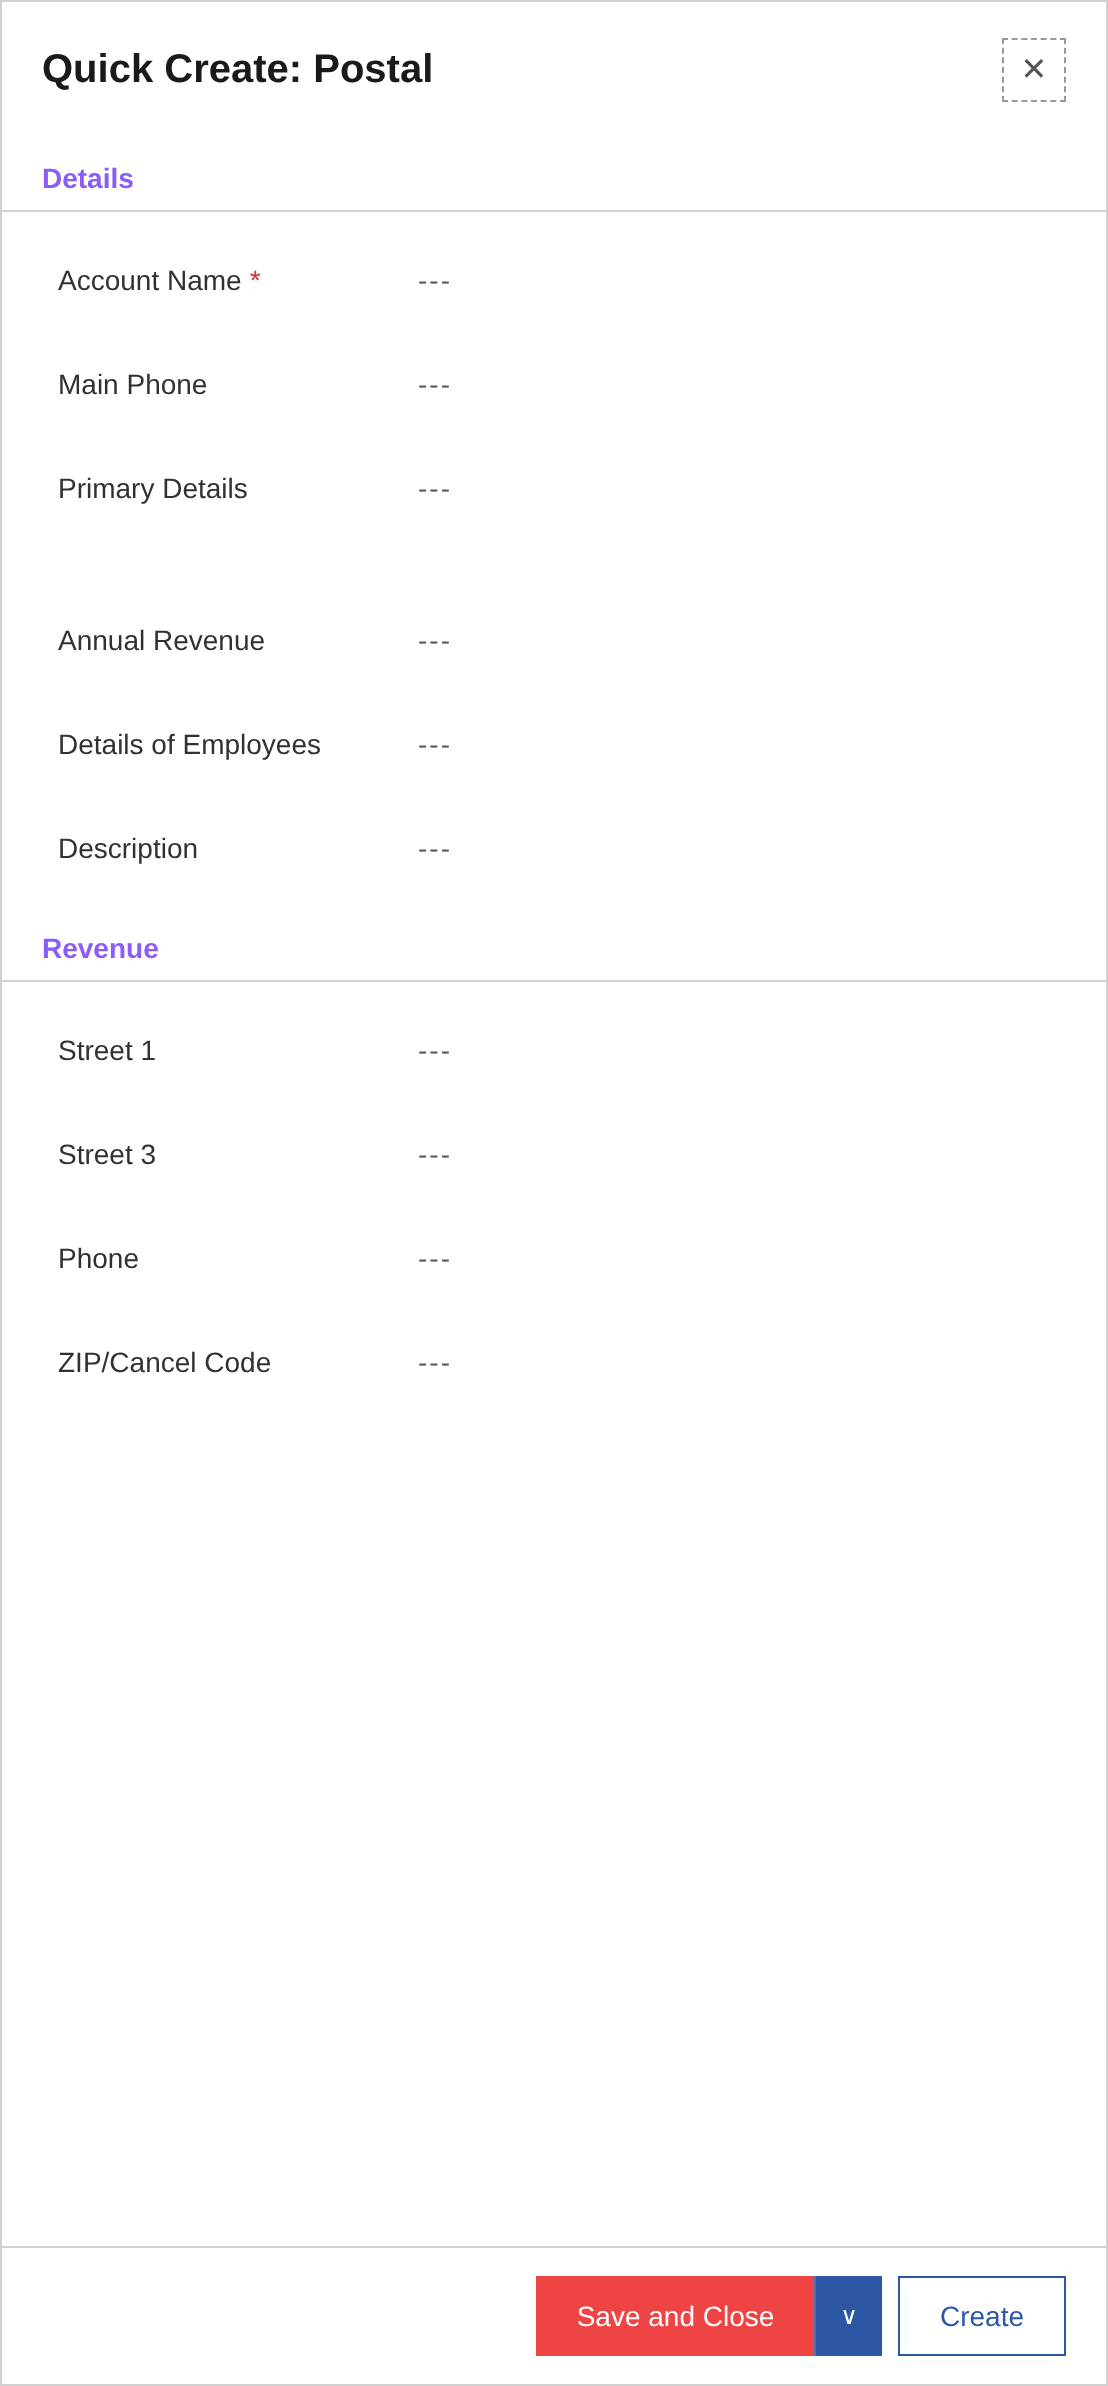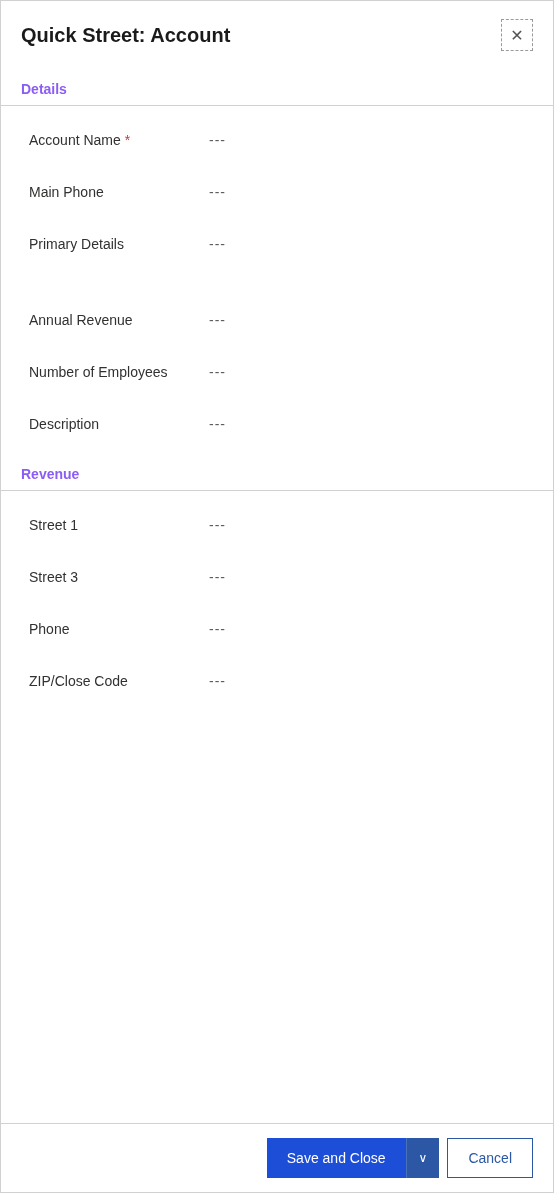--- a/index.html
+++ b/index.html
@@ -105,21 +105,21 @@
       border-top: 1px solid #d1d1d1;
       padding: 14px 20px;
       display: flex;
       justify-content: flex-end;
       align-items: center;
       gap: 0;
       background: #ffffff;
     }
 
     .save-btn {
-      background: #1d4ed8;
+      background: #ef4444;
       color: #ffffff;
       border: none;
       padding: 10px 20px;
       font-size: 14px;
       font-weight: 500;
       cursor: pointer;
       height: 40px;
       display: flex;
       align-items: center;
     }
@@ -153,21 +153,21 @@
 
     .chevron-icon {
       font-size: 12px;
     }
   </style>
 </head>
 <body>
 
 <div class="panel">
   <div class="panel-header">
-    <span class="panel-title">Quick Street: Account</span>
+    <span class="panel-title">Quick Create: Postal</span>
     <button class="close-btn">
       <span>✕</span>
     </button>
   </div>
 
   <div class="panel-body">
 
     <div class="section-header">Details</div>
 
     <div class="form-row">
@@ -189,21 +189,21 @@
     </div>
 
     <div class="section-spacer"></div>
 
     <div class="form-row">
       <div class="form-label">Annual Revenue</div>
       <div class="form-value">---</div>
     </div>
 
     <div class="form-row">
-      <div class="form-label">Number of Employees</div>
+      <div class="form-label">Details of Employees</div>
       <div class="form-value">---</div>
     </div>
 
     <div class="form-row">
       <div class="form-label">Description</div>
       <div class="form-value">---</div>
     </div>
 
     <div class="section-header">Revenue</div>
 
@@ -216,29 +216,29 @@
       <div class="form-label">Street 3</div>
       <div class="form-value">---</div>
     </div>
 
     <div class="form-row">
       <div class="form-label">Phone</div>
       <div class="form-value">---</div>
     </div>
 
     <div class="form-row">
-      <div class="form-label">ZIP/Close Code</div>
+      <div class="form-label">ZIP/Cancel Code</div>
       <div class="form-value">---</div>
     </div>
   </div>
 
   <div class="panel-footer">
     <button class="save-btn">
       <span>Save and Close</span>
     </button>
     <button class="save-dropdown-btn">
       <span class="chevron-icon">∨</span>
     </button>
     <button class="cancel-btn">
-      <span>Cancel</span>
+      <span>Create</span>
     </button>
   </div>
 </div>
 
 </body></html>

